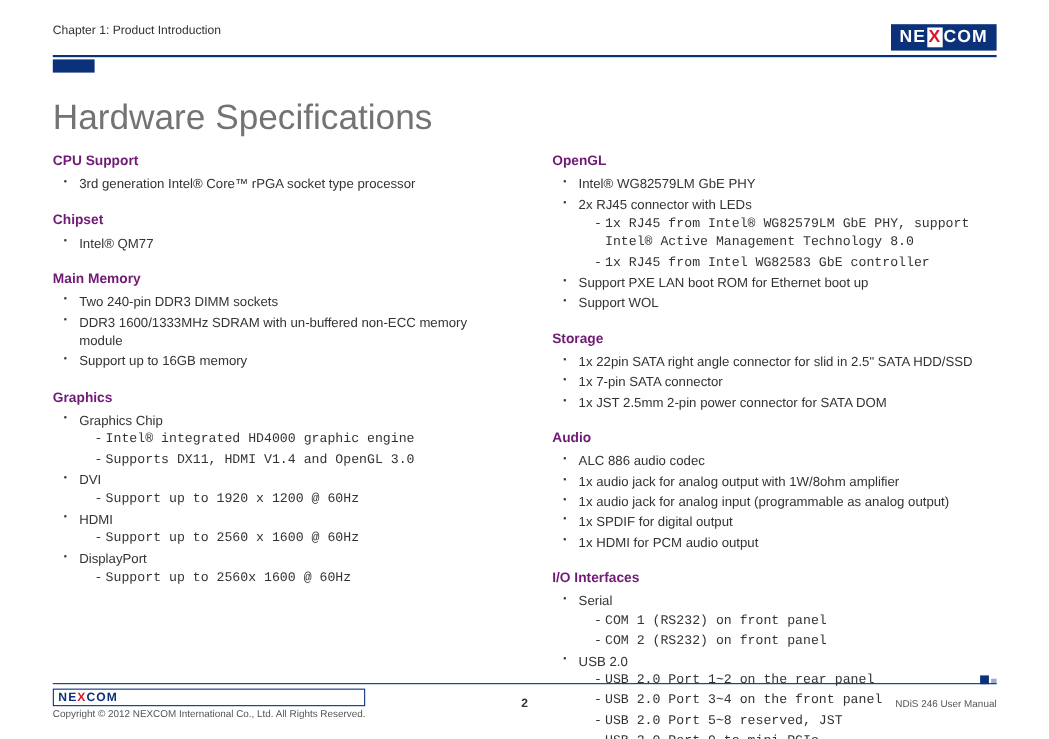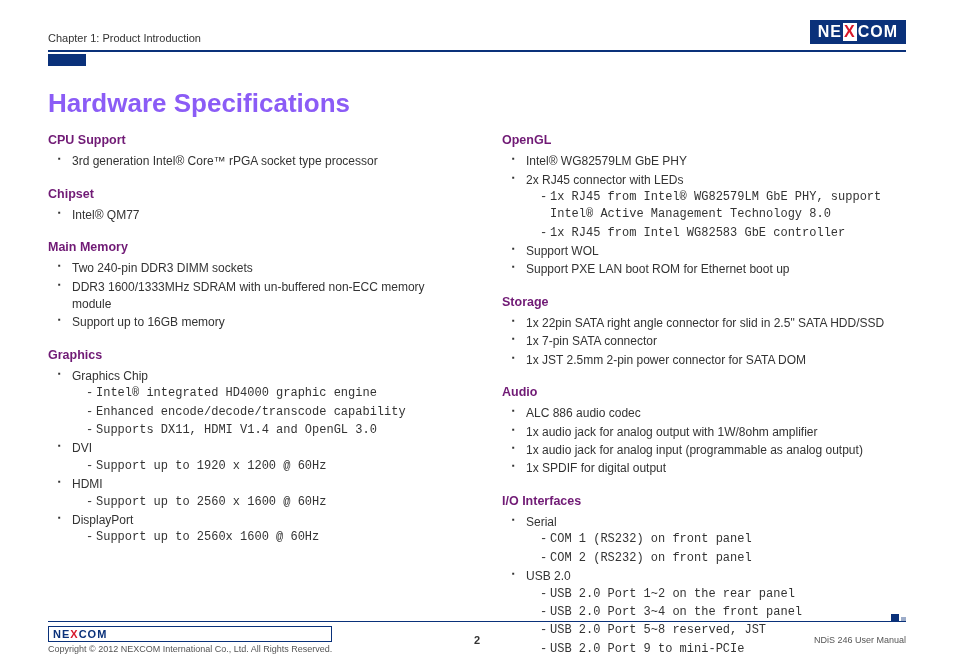--- a/index.html
+++ b/index.html
@@ -8,39 +8,39 @@
     height: 672px;
     font-family: "Segoe UI", Arial, sans-serif;
     background: #fff;
     color: #333;
     position: relative;
     padding: 22px 48px 30px 48px;
   }
   .top-header {
     display: flex;
     justify-content: space-between;
-    align-items: flex-end;
+    align-items: flex-start;
     border-bottom: 2px solid #0a317a;
     padding-bottom: 6px;
     margin-bottom: 2px;
     height: 30px;
   }
   .chapter-title { font-size: 11px; color: #333; }
   .logo {
     display: flex; align-items: center; gap: 0;
     background: #0a317a; color: #fff; font-weight: bold;
     font-size: 16px; letter-spacing: 1px; padding: 3px 8px;
   }
   .logo .x { color: #d7182a; background:#fff; padding:0 1px; margin:0 1px; }
   .tab-marker {
     width: 38px; height: 12px; background: #0a317a;
     margin-top: 0; margin-bottom: 22px;
   }
   h1 {
-    font-size: 26px; font-weight: 700; color: #8b5cf6;
+    font-size: 32px; font-weight: 400; color: #737373;
     margin-bottom: 10px;
   }
   .columns {
     display: flex; gap: 50px;
   }
   .col { flex: 1; font-size: 12px; line-height: 1.45; }
   h3 {
     font-size: 12.5px; font-weight: 700; color: #701a75;
     margin-top: 14px; margin-bottom: 4px;
   }
@@ -113,21 +113,20 @@
       <li>DDR3 1600/1333MHz SDRAM with un-buffered non-ECC memory module</li>
       <li>Support up to 16GB memory</li>
     </ul>
 
     <h3>Graphics</h3>
     <ul class="bul">
       <li>
         <span>Graphics Chip</span>
         <ul class="dash">
           <li>Intel® integrated HD4000 graphic engine</li>
-          <li>Enhanced encode/decode/transcode capability</li>
           <li>Supports DX11, HDMI V1.4 and OpenGL 3.0</li>
         </ul>
       </li>
       <li>
         <span>DVI</span>
         <ul class="dash">
             <li>Support up to 1920 x 1200 @ 60Hz</li>
           </ul>
       </li>
       <li>
@@ -149,37 +148,38 @@
     <h3>OpenGL</h3>
     <ul class="bul">
       <li>Intel® WG82579LM GbE PHY</li>
       <li>
         <span>2x RJ45 connector with LEDs</span>
         <ul class="dash">
           <li>1x RJ45 from Intel® WG82579LM GbE PHY, support Intel® Active Management Technology 8.0</li>
           <li>1x RJ45 from Intel WG82583 GbE controller</li>
         </ul>
       </li>
+      <li>Support PXE LAN boot ROM for Ethernet boot up</li>
       <li>Support WOL</li>
-      <li>Support PXE LAN boot ROM for Ethernet boot up</li>
     </ul>
 
     <h3>Storage</h3>
     <ul class="bul">
       <li>1x 22pin SATA right angle connector for slid in 2.5" SATA HDD/SSD</li>
       <li>1x 7-pin SATA connector</li>
       <li>1x JST 2.5mm 2-pin power connector for SATA DOM</li>
     </ul>
 
     <h3>Audio</h3>
     <ul class="bul">
       <li>ALC 886 audio codec</li>
       <li>1x audio jack for analog output with 1W/8ohm amplifier</li>
       <li>1x audio jack for analog input (programmable as analog output)</li>
       <li>1x SPDIF for digital output</li>
+      <li>1x HDMI for PCM audio output</li>
     </ul>
 
     <h3>I/O Interfaces</h3>
     <ul class="bul">
       <li>
         <span>Serial</span>
         <ul class="dash">
           <li>COM 1 (RS232) on front panel</li>
           <li>COM 2 (RS232) on front panel</li>
         </ul>

